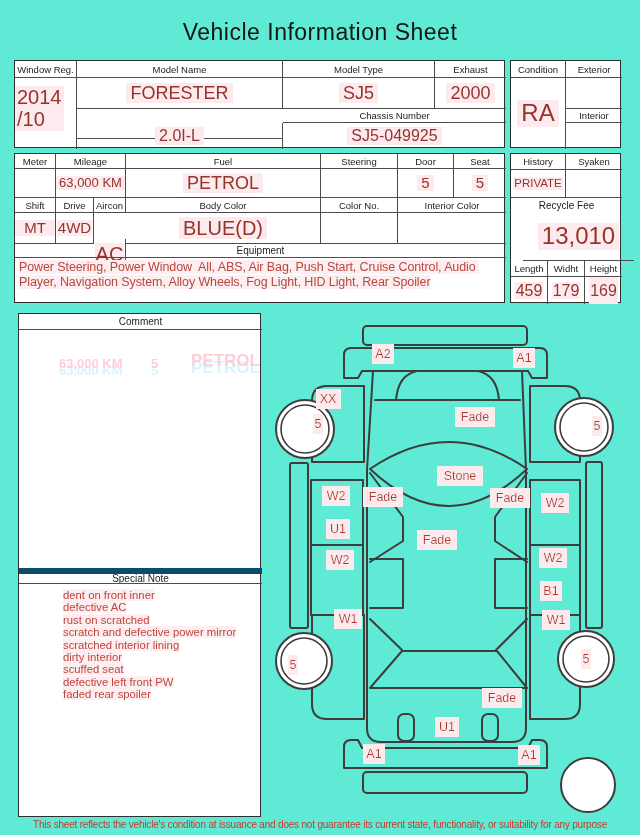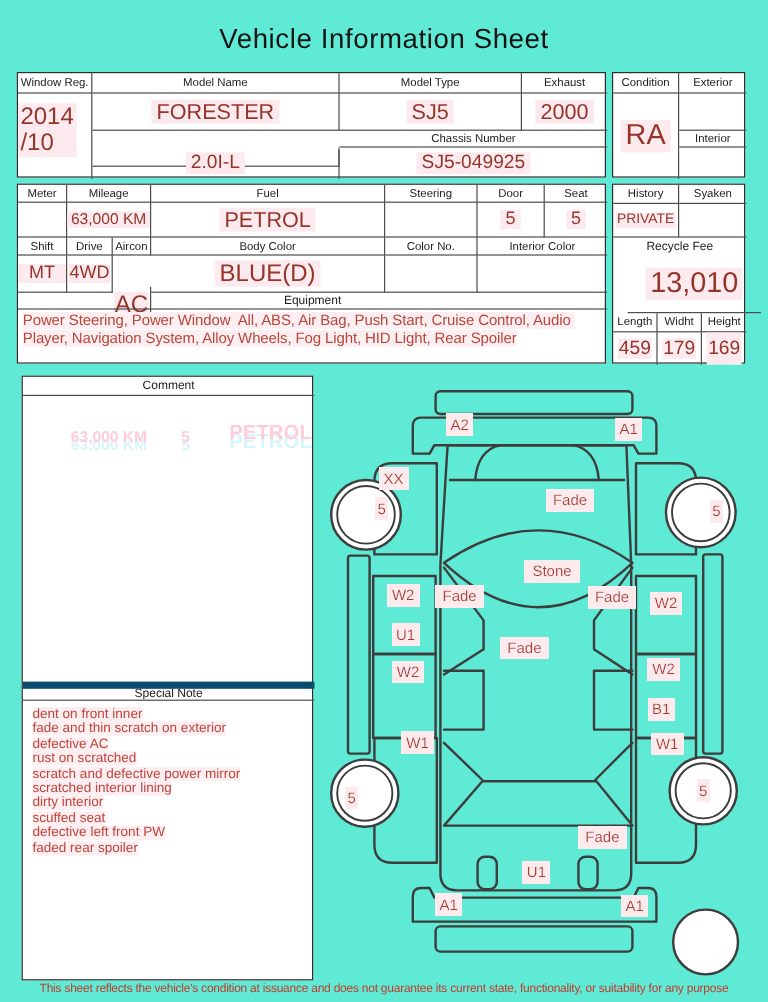--- a/index.html
+++ b/index.html
@@ -15,21 +15,21 @@
   .pk{background:#fceaee;padding:0 4px;line-height:1.12;}
   .left{justify-content:flex-start;}
   #title{position:absolute;top:19px;left:0;width:640px;text-align:center;
          font-size:23px;letter-spacing:.5px;color:#141414;}
   #equip-text{position:absolute;box-sizing:border-box;left:0;top:104px;width:491px;height:46px;
       padding:2px 4px;font-size:12.5px;letter-spacing:-.1px;line-height:1.16;color:#b8473c;
       white-space:pre-wrap;text-align:left;}
   #equip-text span{background:#fdeff1;}
   #notes{position:absolute;left:0;top:270px;width:243px;height:234px;box-sizing:border-box;
       padding:5px 2px 0 8px;text-align:left;}
-  #notes div{font-size:11.3px;line-height:12.4px;color:#bf4439;white-space:nowrap;}
+  #notes div{font-size:11.3px;line-height:12.4px;color:#bf4439;white-space:nowrap;margin-left:36px;}
   #notes div span{background:#fdeef2;}
   .ghost{position:absolute;color:#ffaec0;opacity:.62;filter:blur(.4px);
       text-shadow:0 7px 0 rgba(140,222,246,.55);font-weight:bold;}
   #disclaimer{position:absolute;left:0;top:819px;width:640px;text-align:center;
       font-size:10px;letter-spacing:-.2px;color:#c43b2e;}
   
   #diagram{position:absolute;left:270px;top:310px;}
   #diagram path,#diagram rect,#diagram circle{stroke:#3d3d3d;stroke-width:2;fill:none;stroke-linejoin:round;stroke-linecap:round;}
   #diagram .wh{fill:#ffffff;}
   #diagram .thin{stroke-width:1.6;}
@@ -155,21 +155,20 @@
   <div class="tbl" style="left:18px;top:313px;width:243px;height:504px;border-width:1.5px;">
     <div class="cell hd bb" style="left:0;top:0;width:243px;height:16px;font-size:10px;">Comment</div>
     <div style="position:absolute;left:0;top:16px;width:243px;height:238px;">
       <span class="ghost" style="left:40px;top:26px;font-size:13px;">63,000 KM</span>
       <span class="ghost" style="left:132px;top:26px;font-size:13px;">5</span>
       <span class="ghost" style="left:172px;top:21px;font-size:17px;">PETROL</span>
     </div>
     <div class="cell hd bt bb" style="left:0;top:254px;width:243px;height:16px;font-size:10px;">Special Note</div>
     <div id="notes">
       <div><span>dent on front inner</span></div>
-      <div><span>fade and thin scratch on exterior</span></div>
       <div><span>defective AC</span></div>
       <div><span>rust on scratched</span></div>
       <div><span>scratch and defective power mirror</span></div>
       <div><span>scratched interior lining</span></div>
       <div><span>dirty interior</span></div>
       <div><span>scuffed seat</span></div>
       <div><span>defective left front PW</span></div>
       <div><span>faded rear spoiler</span></div>
     </div>
   </div>

